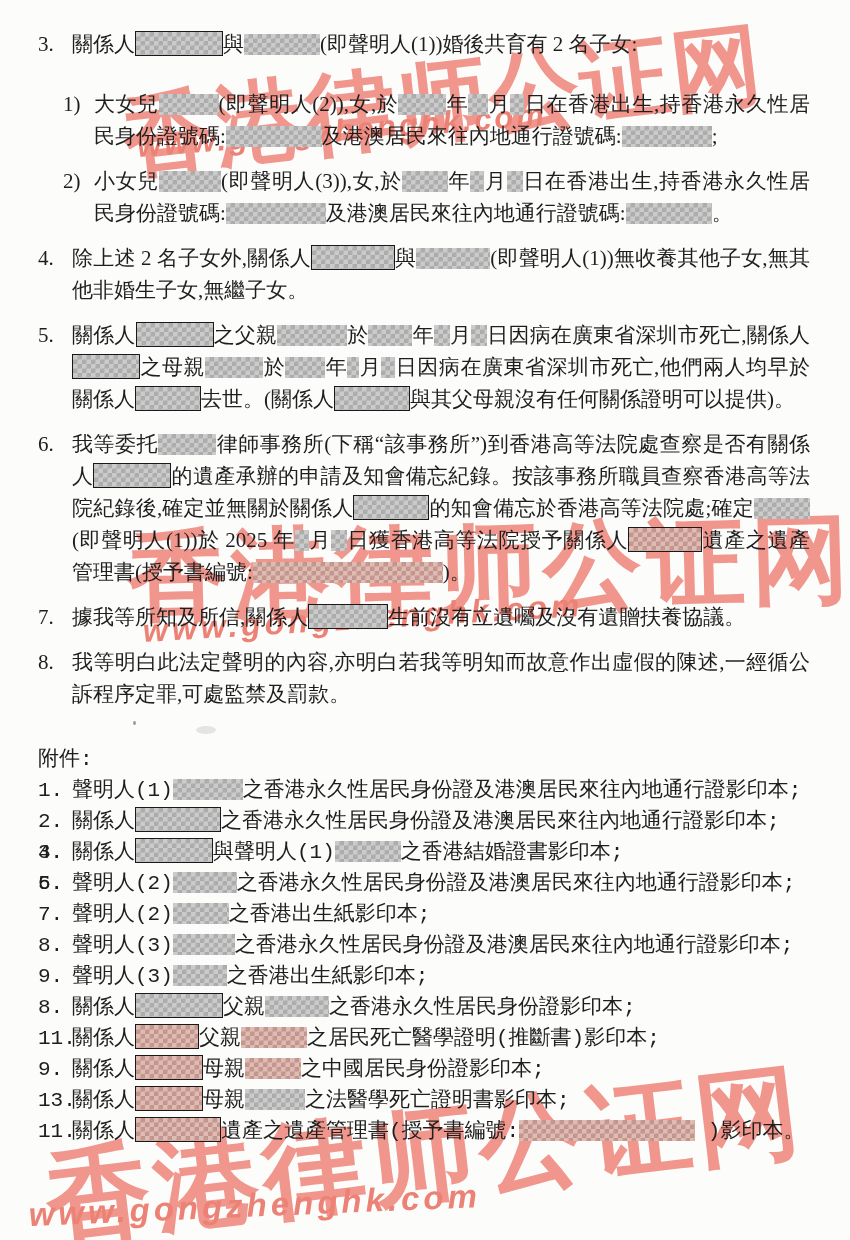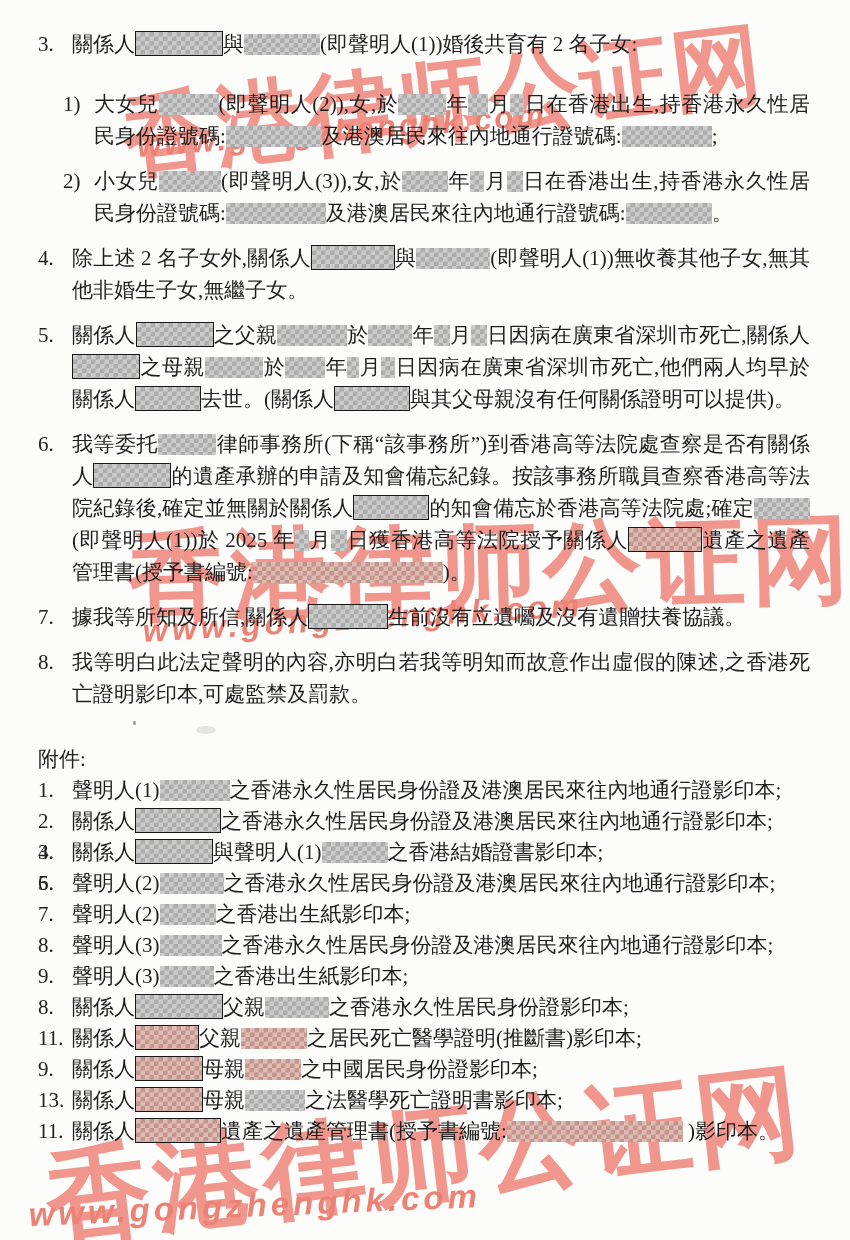--- a/index.html
+++ b/index.html
@@ -25,21 +25,21 @@
   
   .doc{position:absolute;left:0;top:0;right:0;z-index:2;padding:28px 40px 0 38px;}
   .para{
     position:relative;padding-left:34px;margin-bottom:13px;
     font-size:21px;line-height:32px;text-align:justify;
   }
   .para .num{position:absolute;left:0;top:0;}
   .para.lv1{padding-left:56px;}
   .para.lv1 .num{left:25px;}
   .para.gap-lg{margin-bottom:28px;}
-  .attachments{margin-top:34px;}
+  .attachments{margin-top:34px;font-family:Liberation Mono, monospace;}
   .att-header{font-size:21px;line-height:31px;}
   #attachment-list .para{margin-bottom:0;line-height:31px;text-align:left;white-space:nowrap;}
   
   .redact{
     display:inline-block;height:21px;vertical-align:-4px;
     background-color:#cbcbcb;
     background-image:
       linear-gradient(45deg,#ababab 25%,transparent 25%,transparent 75%,#ababab 75%),
       linear-gradient(45deg,#ababab 25%,transparent 25%,transparent 75%,#ababab 75%);
     background-size:9px 9px;background-position:0 0,4.5px 4.5px;
@@ -75,21 +75,21 @@
 
   <main class="doc">
     <section id="main-list">
         <div class="para gap-lg"><span class="num">3.</span><span>關係人<span class="redact boxed" style="width: 86px;"></span>與<span class="redact" style="width: 76px;"></span>(即聲明人(1))婚後共育有 2 名子女:</span></div>
         <div class="para lv1"><span class="num">1)</span><span>大女兒<span class="redact" style="width: 60px;"></span>(即聲明人(2)),女,於<span class="redact" style="width: 48px;"></span>年<span class="redact" style="width: 20px;"></span>月<span class="redact" style="width: 14px;"></span>日在香港出生,持香港永久性居民身份證號碼:<span class="redact" style="width: 96px;"></span>及港澳居民來往內地通行證號碼:<span class="redact" style="width: 90px;"></span>;</span></div>
         <div class="para lv1"><span class="num">2)</span><span>小女兒<span class="redact" style="width: 62px;"></span>(即聲明人(3)),女,於<span class="redact" style="width: 46px;"></span>年<span class="redact" style="width: 14px;"></span>月<span class="redact" style="width: 16px;"></span>日在香港出生,持香港永久性居民身份證號碼:<span class="redact" style="width: 100px;"></span>及港澳居民來往內地通行證號碼:<span class="redact" style="width: 86px;"></span>。</span></div>
         <div class="para"><span class="num">4.</span><span>除上述 2 名子女外,關係人<span class="redact boxed" style="width: 82px;"></span>與<span class="redact" style="width: 74px;"></span>(即聲明人(1))無收養其他子女,無其他非婚生子女,無繼子女。</span></div>
         <div class="para"><span class="num">5.</span><span>關係人<span class="redact boxed" style="width: 76px;"></span>之父親<span class="redact" style="width: 70px;"></span>於<span class="redact" style="width: 44px;"></span>年<span class="redact" style="width: 16px;"></span>月<span class="redact" style="width: 16px;"></span>日因病在廣東省深圳市死亡,關係人<span class="redact boxed" style="width: 66px;"></span>之母親<span class="redact" style="width: 58px;"></span>於<span class="redact" style="width: 40px;"></span>年<span class="redact" style="width: 12px;"></span>月<span class="redact" style="width: 14px;"></span>日因病在廣東省深圳市死亡,他們兩人均早於關係人<span class="redact boxed" style="width: 64px;"></span>去世。(關係人<span class="redact boxed" style="width: 74px;"></span>與其父母親沒有任何關係證明可以提供)。</span></div>
         <div class="para"><span class="num">6.</span><span>我等委托<span class="redact" style="width: 58px;"></span>律師事務所(下稱“該事務所”)到香港高等法院處查察是否有關係人<span class="redact boxed" style="width: 76px;"></span>的遺產承辦的申請及知會備忘紀錄。按該事務所職員查察香港高等法院紀錄後,確定並無關於關係人<span class="redact boxed" style="width: 74px;"></span>的知會備忘於香港高等法院處;確定<span class="redact" style="width: 56px;"></span>(即聲明人(1))於 2025 年<span class="redact" style="width: 14px;"></span>月<span class="redact" style="width: 16px;"></span>日獲香港高等法院授予關係人<span class="redact boxed pink" style="width: 72px;"></span>遺產之遺產管理書(授予書編號:<span class="redact pink" style="width: 190px;"></span>)。</span></div>
         <div class="para"><span class="num">7.</span><span>據我等所知及所信,關係人<span class="redact boxed" style="width: 78px;"></span>生前沒有立遺囑及沒有遺贈扶養協議。</span></div>
-        <div class="para"><span class="num">8.</span><span>我等明白此法定聲明的內容,亦明白若我等明知而故意作出虛假的陳述,之香港死亡證明影印本,可處監禁及罰款。</span></div>
+        <div class="para"><span class="num">8.</span><span>我等明白此法定聲明的內容,亦明白若我等明知而故意作出虛假的陳述,一經循公訴程序定罪,可處監禁及罰款。</span></div>
       </section>
     <section class="attachments">
       <div class="att-header">附件:</div>
       <div id="attachment-list">
           <div class="para"><span class="num">1.</span><span>聲明人(1)<span class="redact" style="width: 70px;"></span>之香港永久性居民身份證及港澳居民來往內地通行證影印本;</span></div>
           <div class="para"><span class="num">2.</span><span>關係人<span class="redact boxed" style="width: 84px;"></span>之香港永久性居民身份證及港澳居民來往內地通行證影印本;</span></div>
           <div class="para"><span class="num">3.</span></div>
           <div class="para"><span class="num">4.</span><span>關係人<span class="redact boxed" style="width: 76px;"></span>與聲明人(1)<span class="redact" style="width: 66px;"></span>之香港結婚證書影印本;</span></div>
           <div class="para"><span class="num">5.</span></div>
           <div class="para"><span class="num">6.</span><span>聲明人(2)<span class="redact" style="width: 64px;"></span>之香港永久性居民身份證及港澳居民來往內地通行證影印本;</span></div>

